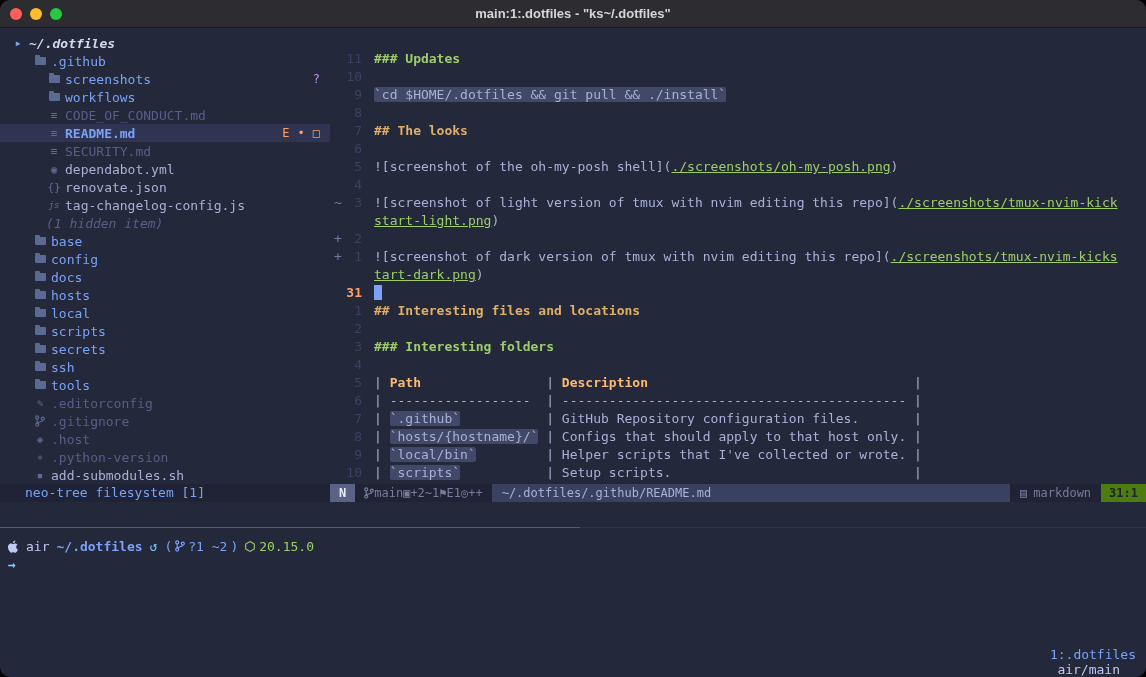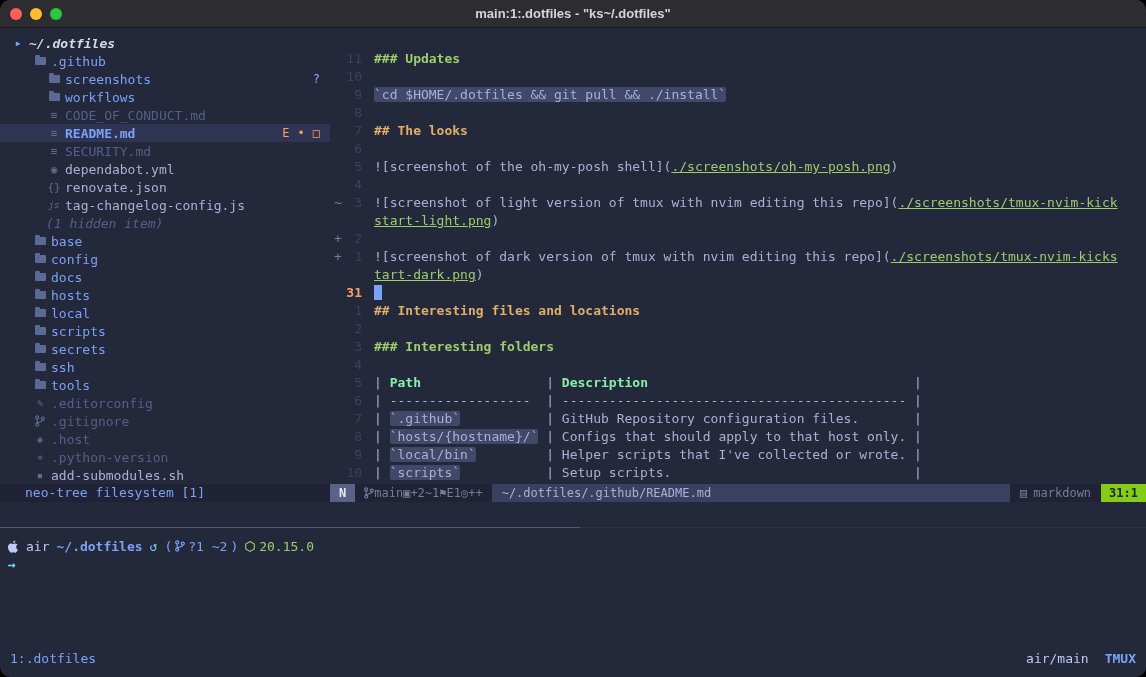--- a/index.html
+++ b/index.html
@@ -51,52 +51,52 @@
   .sign { width:10px; flex:none; padding-left:4px; color:#737aa2; }
   .lnum { width:22px; flex:none; text-align:right; color:#3b4261; margin-right:12px; }
   .lnum.cur { color:#ff9e64; font-weight:bold; }
   .etext { flex:1; white-space:pre; overflow:hidden; }
   .sg-h2 { color:#e0af68; font-weight:bold; }
   .sg-h3 { color:#9ece6a; font-weight:bold; }
   .sg-p  { color:#a9b1d6; }
   .sg-lbl { color:#a9b1d6; }
   .sg-url { color:#9ece6a; text-decoration:underline; }
   .sg-code { background:#414868; color:#a9b1d6; border-radius:2px; }
-  .sg-th { color:#86efac; font-weight:bold; }
+  .sg-th { color:#fdba74; font-weight:bold; }
   .sg-cursor { background:#7aa2f7; }
 
   
   .statusline { position:absolute; left:330px; top:456px; width:816px; height:18px;
                 display:flex; align-items:stretch; font-size:12px; }
   .statusline > * { display:flex; align-items:center; }
   .sl-mode { background:#5a6387; color:#e8ecff; font-weight:bold; padding:0 9px; flex:none; }
   .sl-git { background:#1f2335; color:#787c99; padding:0 9px; flex:none; }
   .slicon { display:inline-flex; align-items:center; color:#787c99; }
   .sl-path { background:#394060; color:#a9b1d6; flex:1; padding:0 10px; overflow:hidden; }
   .sl-ft { background:#1f2335; color:#787c99; padding:0 10px; gap:6px; flex:none; }
-  .sl-pos { background:#84cc16; color:#1f2335; font-weight:bold; padding:0 8px; flex:none; }
+  .sl-pos { background:#4d7c0f; color:#1f2335; font-weight:bold; padding:0 8px; flex:none; }
 
   
   .pane-border-full { position:absolute; top:499px; left:0; width:1146px; height:1px; background:#2e324a; }
   .pane-border-active { position:absolute; top:499px; left:0; width:580px; height:1px; background:#545c7e; }
 
   
   .shell { position:absolute; left:0; top:500px; width:1146px; padding:9px 0 0 8px; }
   .sline { height:18px; display:flex; align-items:center; white-space:pre; }
   .p-apple { color:#c0caf5; margin-right:7px; display:inline-flex; }
   .p-host { color:#c0caf5; margin-right:7px; }
   .p-cwd { color:#7aa2f7; font-weight:bold; margin-right:7px; }
   .p-sync { color:#7dcfff; margin-right:7px; }
   .p-git { color:#7aa2f7; display:inline-flex; align-items:center; gap:3px; margin-right:7px; }
   .p-node { color:#9ece6a; display:inline-flex; align-items:center; gap:4px; }
   .p-arrow { color:#7dcfff; font-weight:bold; }
 
   
   .tmuxbar { position:absolute; left:0; bottom:8px; width:1146px; height:22px;
-             display:flex; align-items:center; padding:0 10px; font-size:13px; }
+             display:flex; align-items:flex-end; padding:0 10px; font-size:13px;flex-direction:column; }
   .tb-left { color:#7aa2f7; }
   .tb-host { color:#c0caf5; margin-right:16px; }
   .tb-badge { color:#7aa2f7; font-weight:bold; }
 </style>
 </head>
 <body>
 
 <div class="window">
 
   <div class="titlebar">

